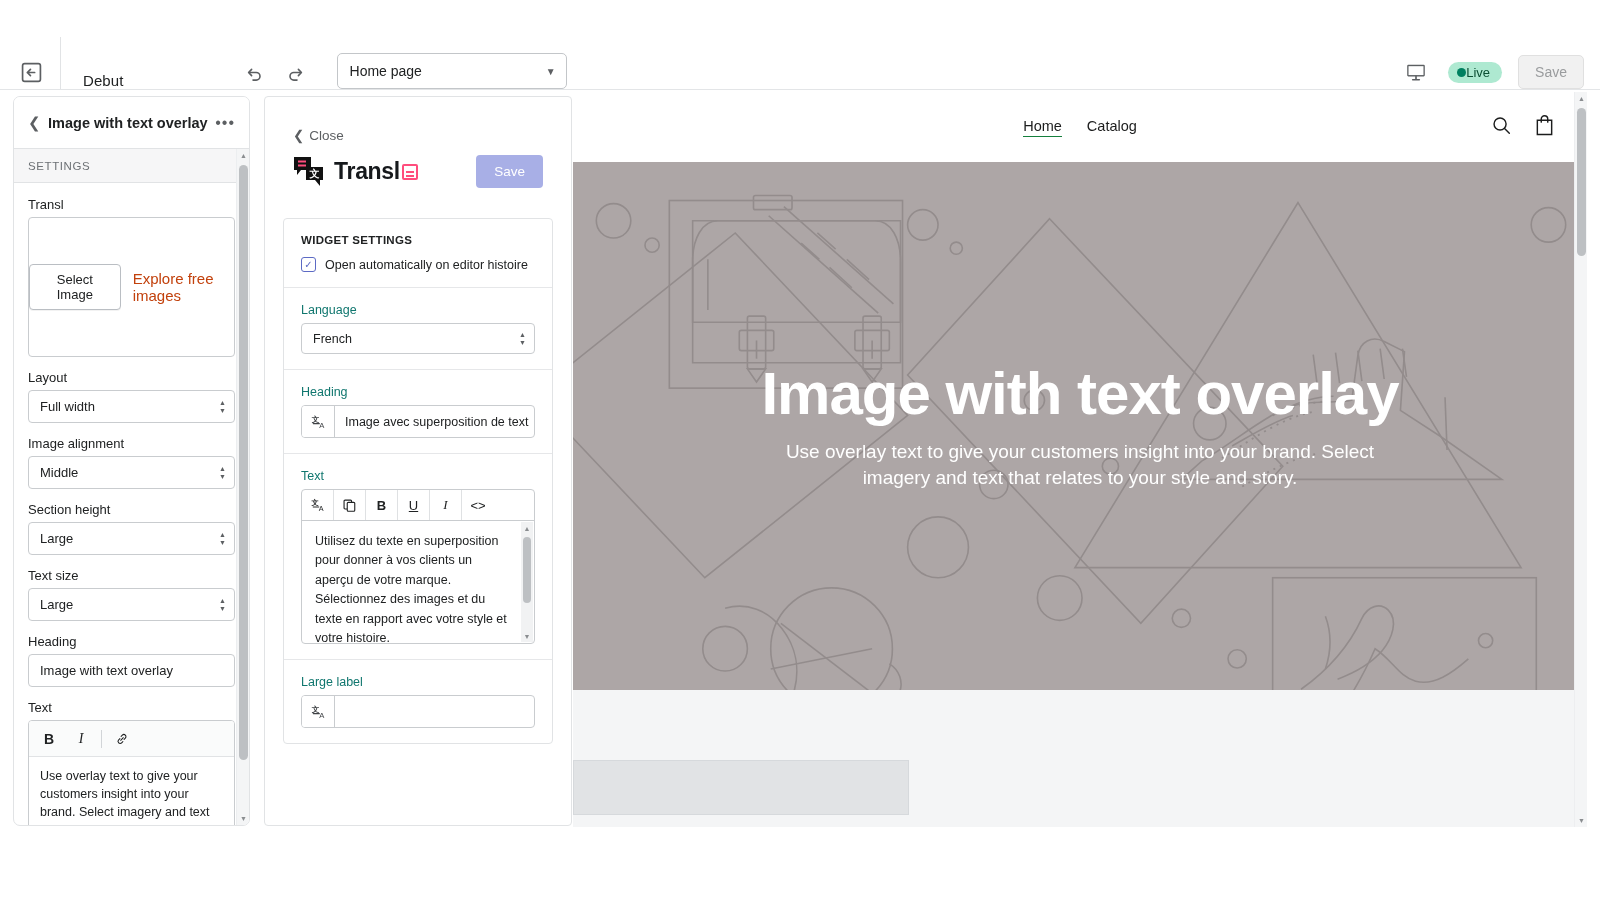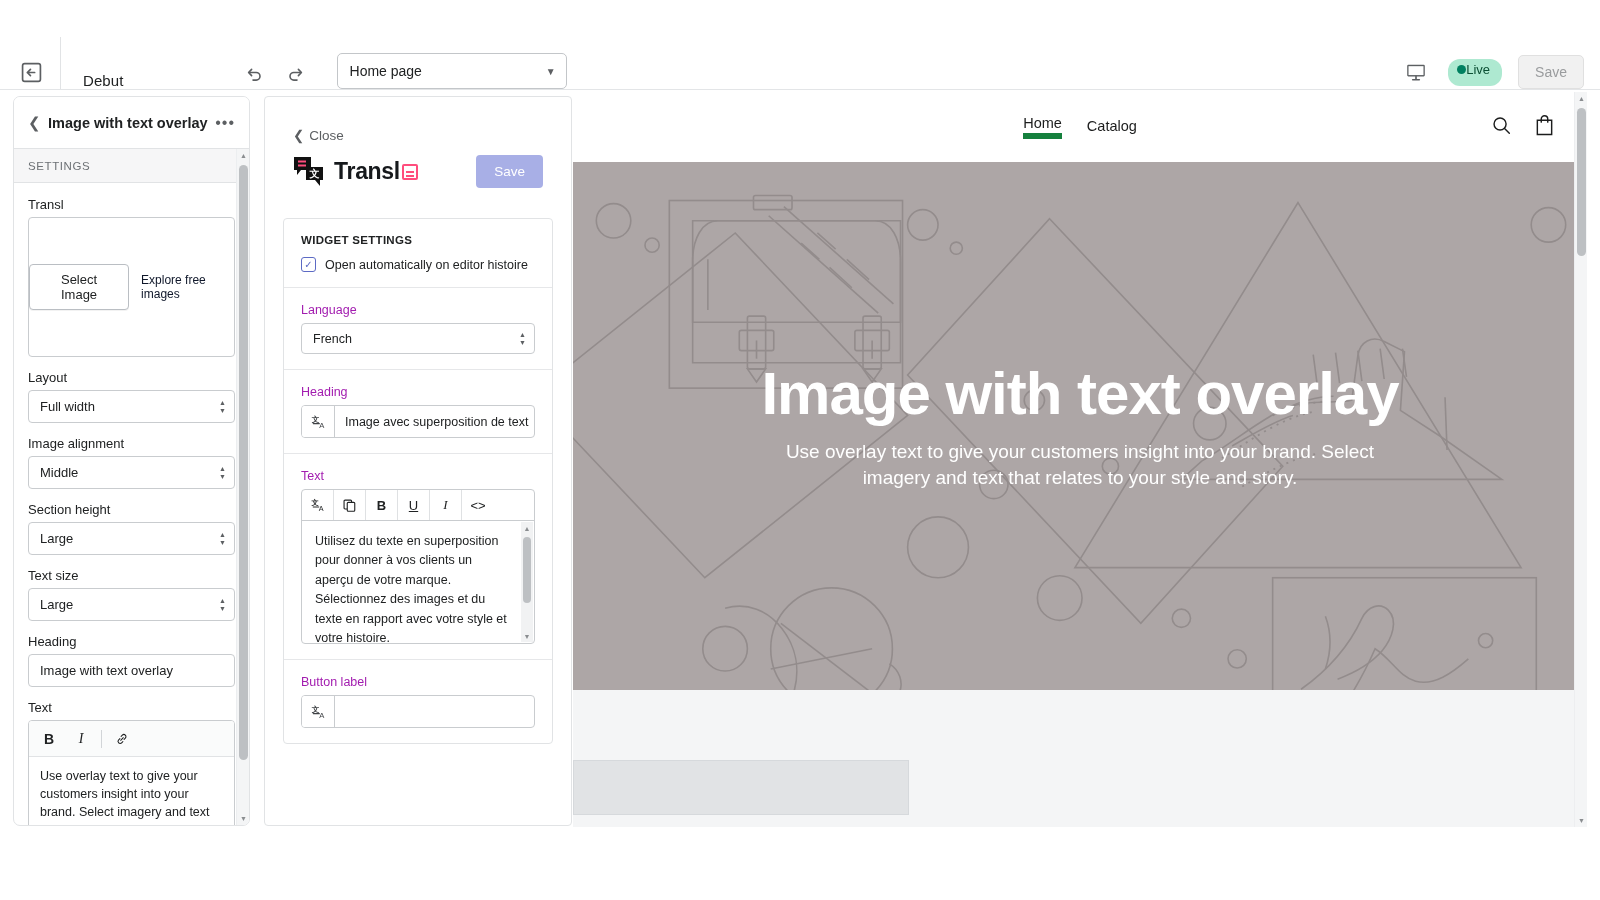--- a/index.html
+++ b/index.html
@@ -42,21 +42,21 @@
   .page-select .caret {
     position: absolute; right: 10px; top: 50%; transform: translateY(-50%);
     color: #5c5f62; font-size: 10px;
   }
   .topbar-right {
     margin-left: auto; display: flex; align-items: center; gap: 16px; padding-right: 16px;
   }
   .live-pill {
     display: flex; align-items: center; 
     background: #aee9d1; color: #0b4e33;
-    border-radius: 12px; padding: 3px 12px 9px 9px; font-size: 13px; cursor: pointer;
+    border-radius: 12px; padding: 3px 12px 3px 9px; font-size: 13px; cursor: pointer;
   }
   .live-dot { width: 9px; height: 9px; border-radius: 50%; background: #008060; }
   .save-btn-top {
     background: #f1f1f1; color: #9a9c9e; border: 1px solid #e0e0e0;
     border-radius: 5px; padding: 8px 16px; font-size: 14px; cursor: default;
   }
 
   
   .sidebar {
     position: absolute; left: 13px; top: 96px;
@@ -84,21 +84,21 @@
   .img-drop {
     height: 140px; border: 1px solid #c9cccf; border-radius: 4px; background: #fff;
     display: flex; flex-direction: row; align-items: center; justify-content: center;
     gap: 12px;
   }
   .btn-outline {
     border: 1px solid #babec3; border-radius: 4px; background: #fff;
     padding: 7px 16px; font-size: 13px; color: #202223; cursor: pointer;
     box-shadow: 0 1px 0 rgba(0,0,0,.05);
   }
-  .link-blue { font-size: 12px; color: #0f172a; cursor: pointer; }
+  .link-blue { font-size: 15px; color: #c2410c; cursor: pointer; }
   .select-ctl {
     height: 33px; border: 1px solid #c9cccf; border-radius: 4px; background: #fff;
     display: flex; align-items: center; padding: 0 26px 0 11px;
     font-size: 13px; color: #202223; cursor: pointer; position: relative;
   }
   .select-ctl .spin {
     position: absolute; right: 8px; top: 50%; transform: translateY(-50%);
     display: flex; flex-direction: column; gap: 2px; color: #5c5f62;
     font-size: 7px; line-height: 6px;
   }
@@ -175,21 +175,21 @@
   .t8-group-title {
     font-size: 11.5px; font-weight: bold; color: #202223; letter-spacing: .3px; margin-bottom: 11px;
   }
   .t8-check-row { display: flex; align-items: center; gap: 9px; }
   .checkbox {
     width: 15px; height: 15px; border: 1.5px solid #5c6ac4; border-radius: 3px; background: #fff;
     display: flex; align-items: center; justify-content: center;
     color: #5c6ac4; font-size: 10px; cursor: pointer; flex: none;
   }
   .t8-check-label { font-size: 12.5px; color: #202223; }
-  .t8-label { font-size: 12.5px; color: #a21caf; margin-bottom: 6px; display: block; }
+  .t8-label { font-size: 12.5px; color: #0f766e; margin-bottom: 6px; display: block; }
   .t8-select {
     height: 31px; border: 1px solid #c9cccf; border-radius: 4px; background: #fff;
     display: flex; align-items: center; padding: 0 26px 0 11px;
     font-size: 12.5px; color: #202223; cursor: pointer; position: relative;
   }
   .t8-select .spin {
     position: absolute; right: 8px; top: 50%; transform: translateY(-50%);
     display: flex; flex-direction: column; gap: 2px; color: #5c5f62; font-size: 7px; line-height: 6px;
   }
   .t8-ifield {
@@ -233,21 +233,21 @@
     width: 1014px; height: 735px; background: #ffffff; overflow: hidden;
   }
   .pv-header {
     height: 70px; display: flex; align-items: center; background: #fff;
     padding: 0 32px; position: relative;
   }
   .pv-nav { display: flex; align-items: center; gap: 25px; margin: 0 auto; }
   .pv-nav a {
     font-size: 14.5px; color: #1c1d1d; text-decoration: none; cursor: pointer; padding-bottom: 2px;
   }
-  .pv-nav a.active { border-bottom: 6px solid #15803d; }
+  .pv-nav a.active { border-bottom: 1px solid #15803d; }
   .pv-icons { position: absolute; right: 32px; display: flex; align-items: center; gap: 22px; }
   .hero {
     position: relative; height: 528px; background: #ada6a6; overflow: hidden;
   }
   .hero-art { position: absolute; inset: 0; }
   .hero-copy {
     position: absolute; inset: 0; display: flex; flex-direction: column;
     align-items: center; justify-content: center; text-align: center; padding: 0 40px;
   }
   .hero-h1 {
@@ -505,21 +505,21 @@
           <div class="t8-vscroll">
             <span class="arrow up">▲</span>
             <span class="thumb"></span>
             <span class="arrow dn">▼</span>
           </div>
         </div>
       </div>
     </div>
 
     <div class="t8-group">
-      <span class="t8-label">Button label</span>
+      <span class="t8-label">Large label</span>
       <div class="t8-ifield">
         <span class="t8-ibtn">
           <svg width="17" height="17" viewBox="0 0 20 20">
             <text x="2" y="10" font-family="'Liberation Sans',sans-serif" font-size="9" font-weight="bold" fill="#3f4245">文</text>
             <path d="M4 12.5h7" stroke="#3f4245" stroke-width="1.2" stroke-linecap="round"></path>
             <text x="11" y="18" font-family="'Liberation Sans',sans-serif" font-size="9" fill="#3f4245">A</text>
           </svg>
         </span>
         <span class="t8-ival"></span>
       </div>

